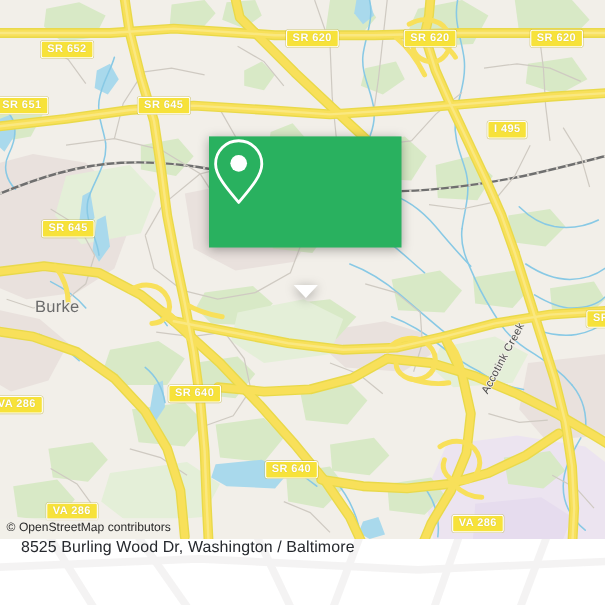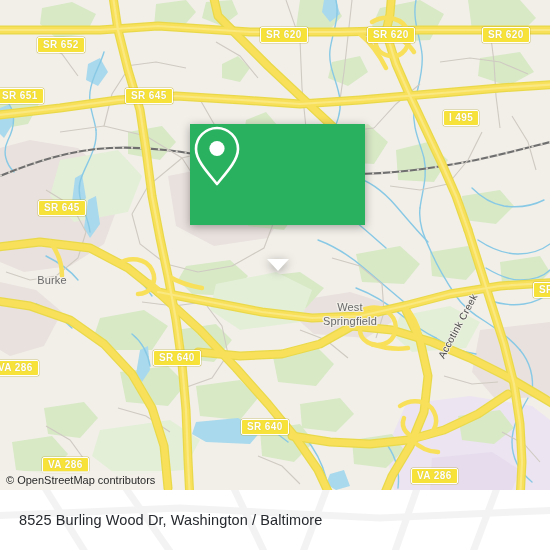--- a/index.html
+++ b/index.html
@@ -34,21 +34,21 @@
     position: absolute;
     left: 0;
     top: 0;
     display: block;
   }
 
   
   .place-label {
     position: absolute;
     color: #6b6b6b;
-    font-size: 11px;
+    font-size: 15px;
     font-weight: 400;
     letter-spacing: .2px;
     text-align: center;
     line-height: 14px;
     white-space: pre-line;
     text-shadow:
        1.3px 0 #f2efe9, -1.3px 0 #f2efe9, 0 1.3px #f2efe9, 0 -1.3px #f2efe9,
        1px 1px #f2efe9, -1px 1px #f2efe9, 1px -1px #f2efe9, -1px -1px #f2efe9;
     pointer-events: none;
   }
@@ -133,21 +133,20 @@
 
   
   #footer {
     position: absolute;
     left: 0;
     top: 490px;
     width: 550px;
     height: 60px;
     background: #ffffff;
     display: flex;
-    align-items: center;
     justify-content: space-between;
     overflow: hidden;
   }
   #footer-ghost {
     position: absolute;
     left: 0;
     top: 0;
     width: 550px;
     height: 60px;
     opacity: .55;
@@ -396,22 +395,20 @@
           <path d="M-10,116 L60,108 L118,100 L176,96 L242,100 L300,104 L360,100 L430,94 L500,88 L560,84"></path>
           <path d="M112,-10 L118,30 L128,70 L140,110 L146,150 L152,196 L160,238 L168,276 L176,320 L182,364 L186,410 L188,460 L190,500"></path>
           <path d="M386,32 L396,64 L410,96 L426,130 L442,164 L456,196 L468,230 L480,268 L492,306 L504,344 L514,384 L520,424 L522,462 L520,500"></path>
           <path d="M158,292 L210,302 L262,312 L312,318 L360,316 L404,306 L450,294 L500,286 L560,282"></path>
         </g>
 
       </g>
     </svg>
 
     <div class="place-label" style="left:22px; top:273px; width:60px;">Burke</div>
-    <div class="place-label" style="left:318px; top:300px; width:64px;">West
-Springfield</div>
 
     <div class="water-label" style="left:441px; top:352px; transform: rotate(-62deg); transform-origin: 0 50%;">Accotink Creek</div>
 
     <div class="shield" style="left:37px;  top:5px;margin-top:32px;">SR 652</div>
     <div class="shield" style="left:260px; top:27px;">SR 620</div>
     <div class="shield" style="left:367px; top:27px;">SR 620</div>
     <div class="shield" style="left:482px; top:27px;">SR 620</div>
     <div class="shield" style="left:-4px;  top:88px;">SR 651</div>
     <div class="shield" style="left:125px; top:88px;">SR 645</div>
     <div class="shield" style="left:443px; top:110px;">I 495</div>

